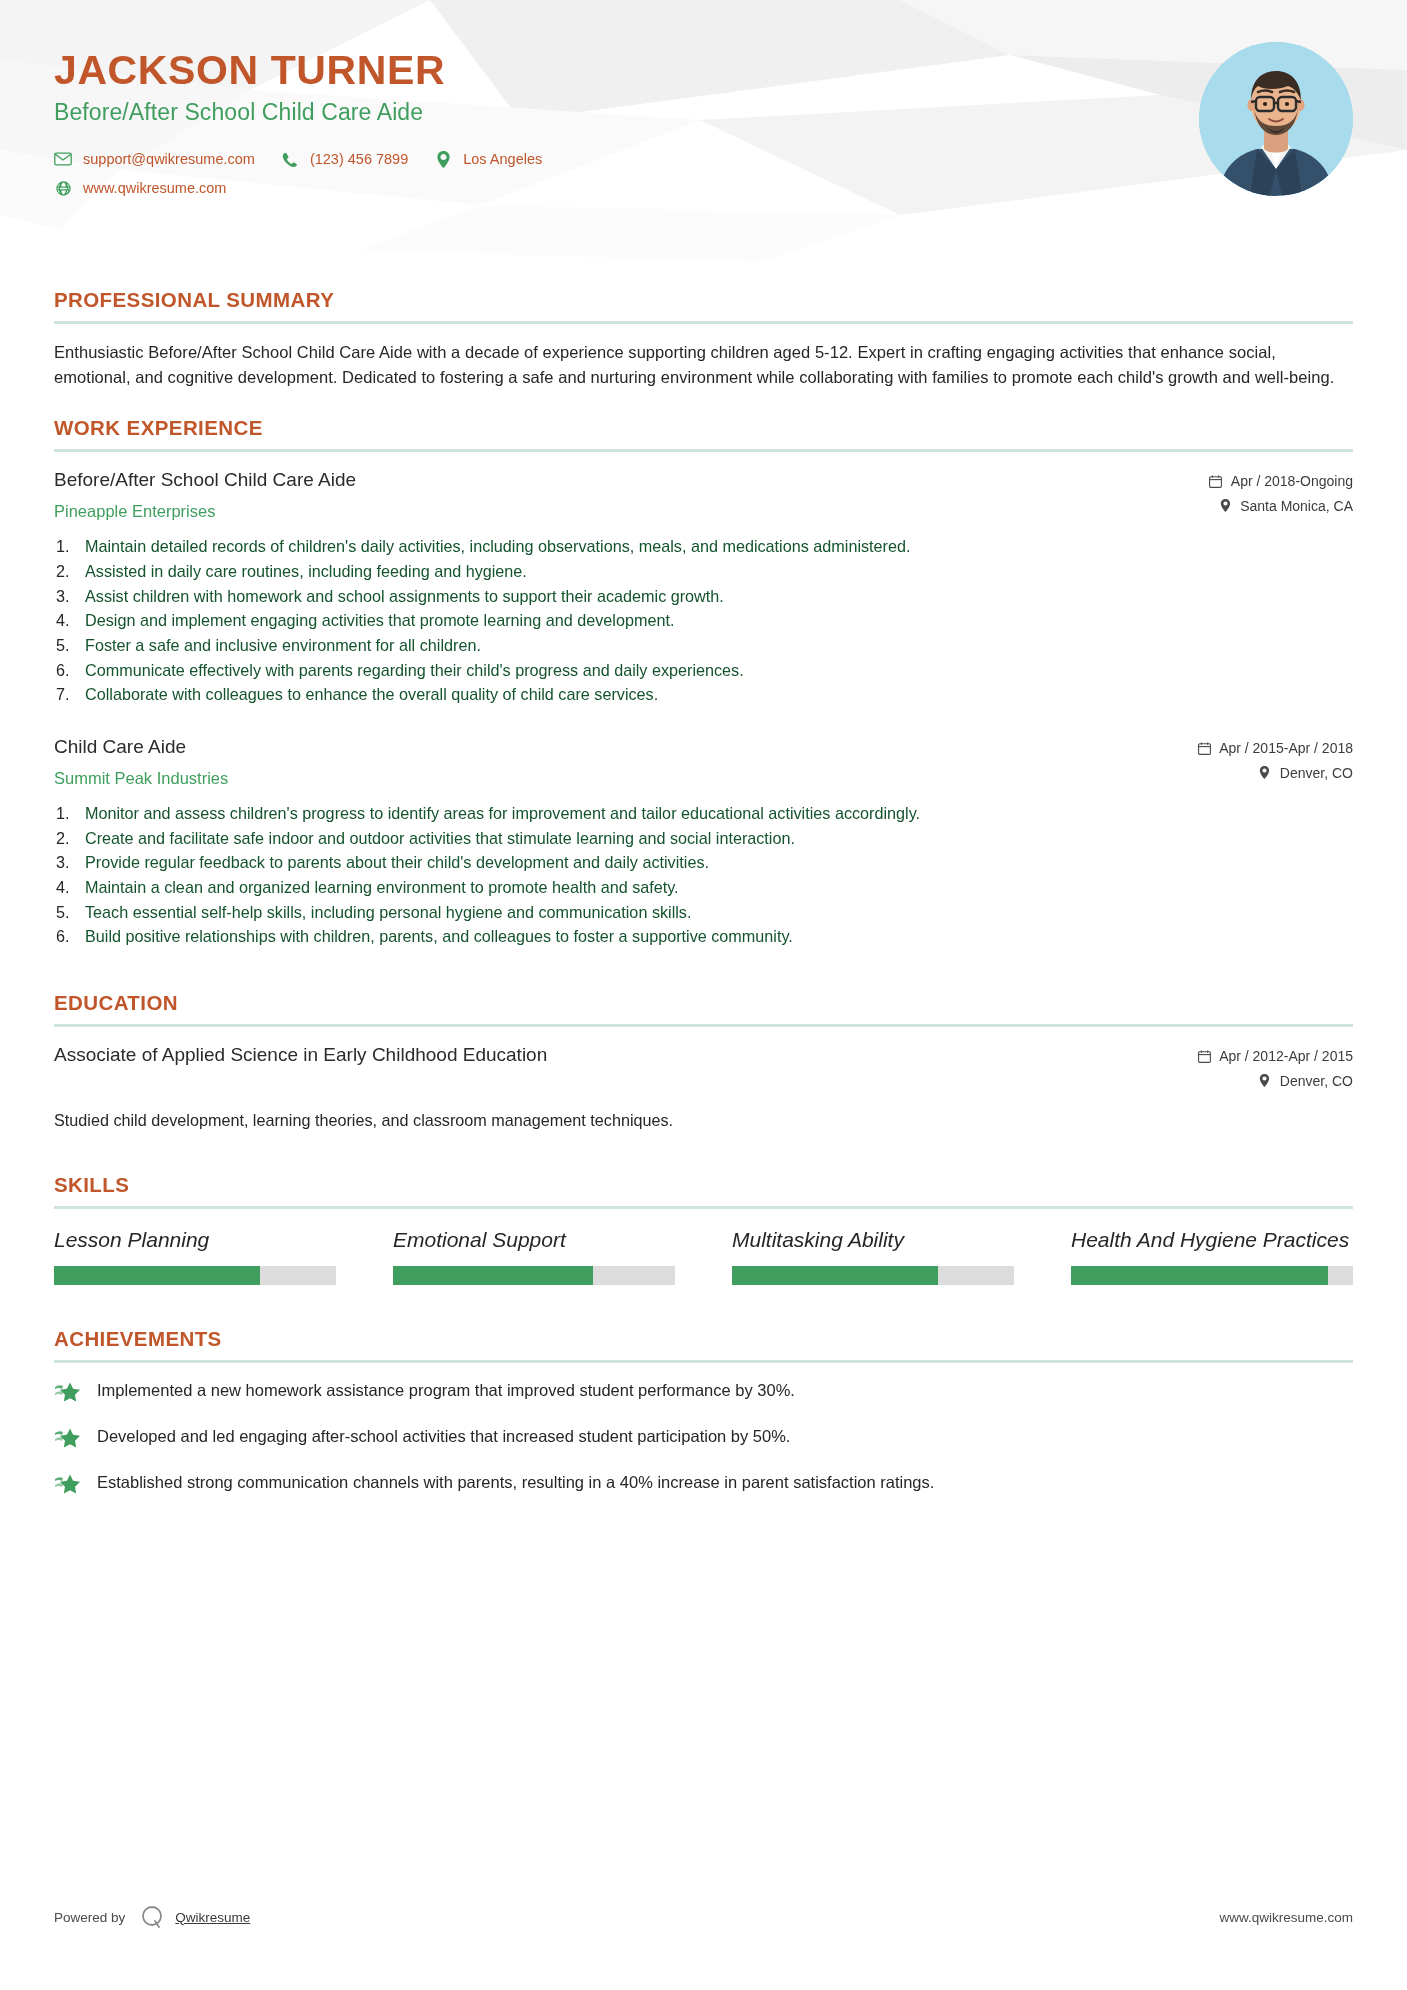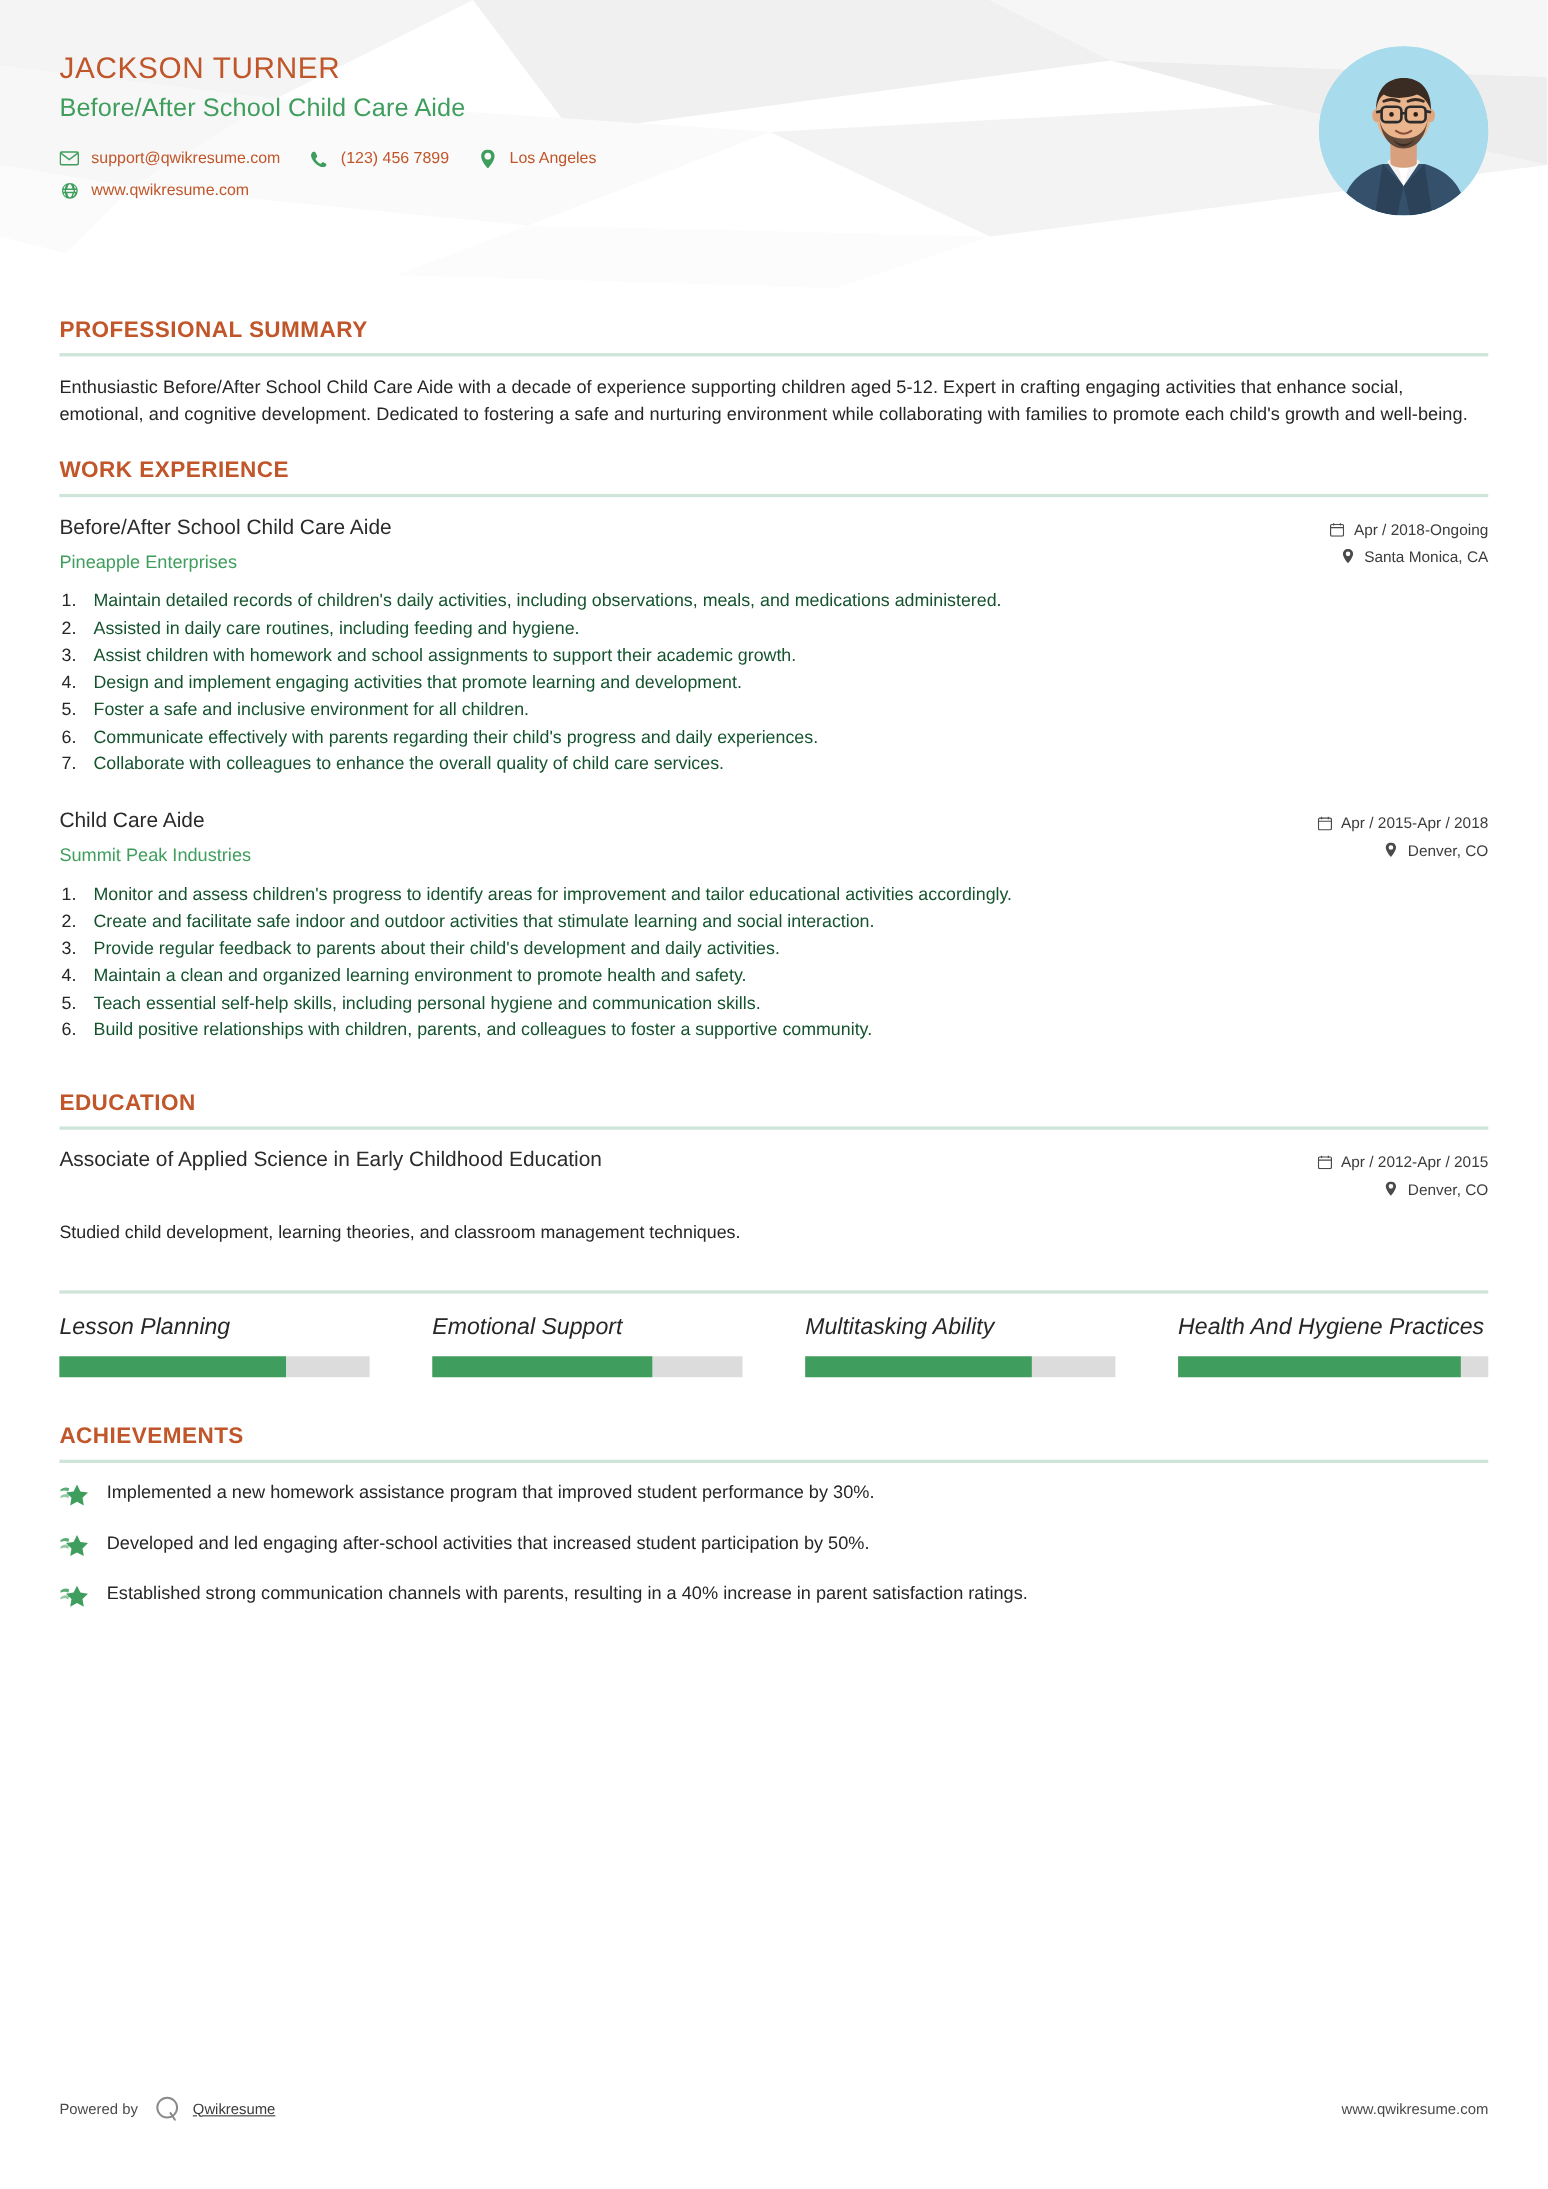--- a/index.html
+++ b/index.html
@@ -28,22 +28,22 @@
   .header-bg { position: absolute; inset: 0; z-index: 0; }
   .header-inner {
     position: relative;
     z-index: 2;
     padding: 48px 54px 0 54px;
     display: flex;
     justify-content: space-between;
     align-items: flex-start;
   }
   .name {
-    font-size: 27px;
-    font-weight: normal;
+    font-size: 41px;
+    font-weight: bold;
     letter-spacing: 0.6px;
     color: #c0562a;
     line-height: 1.08;
   }
   .job-title {
     margin-top: 7px;
     font-size: 23px;
     color: #3f9e5d;
     letter-spacing: 0.1px;
   }
@@ -498,20 +498,21 @@
               </span>
               <span>Denver, CO</span>
             </div>
           </div>
         </div>
         <div class="entry-desc">Studied child development, learning theories, and classroom management techniques.</div>
       </div>
     </div>
 
     <div class="section" style="margin-top:40px;">
+      <div class="section-title">SKILLS</div>
       <div class="section-rule"></div>
 
       <div class="skills-grid">
         <div class="skill">
           <div class="skill-name">Lesson Planning</div>
           <div class="skill-track">
             <div class="skill-fill" style="width: 73%;"></div>
           </div>
         </div>
         <div class="skill">

